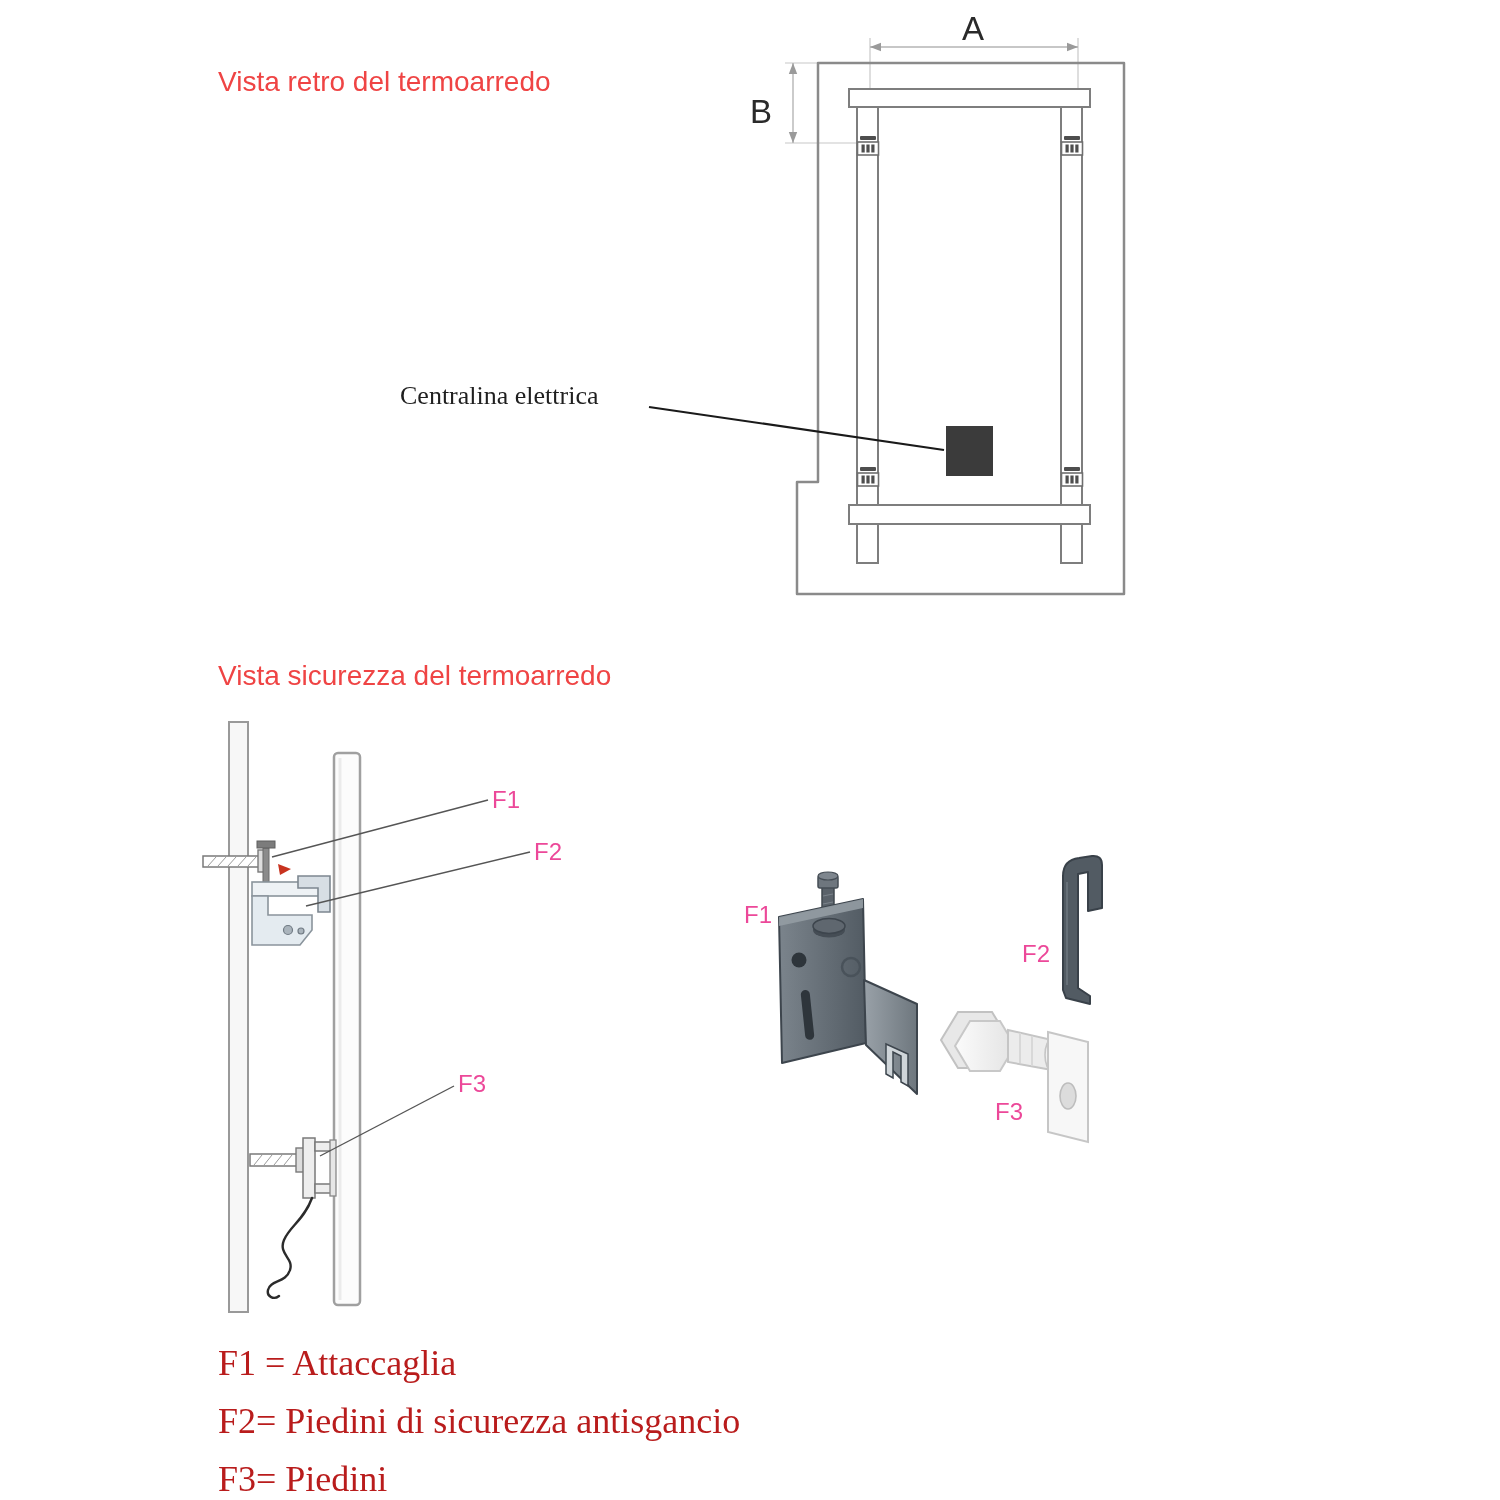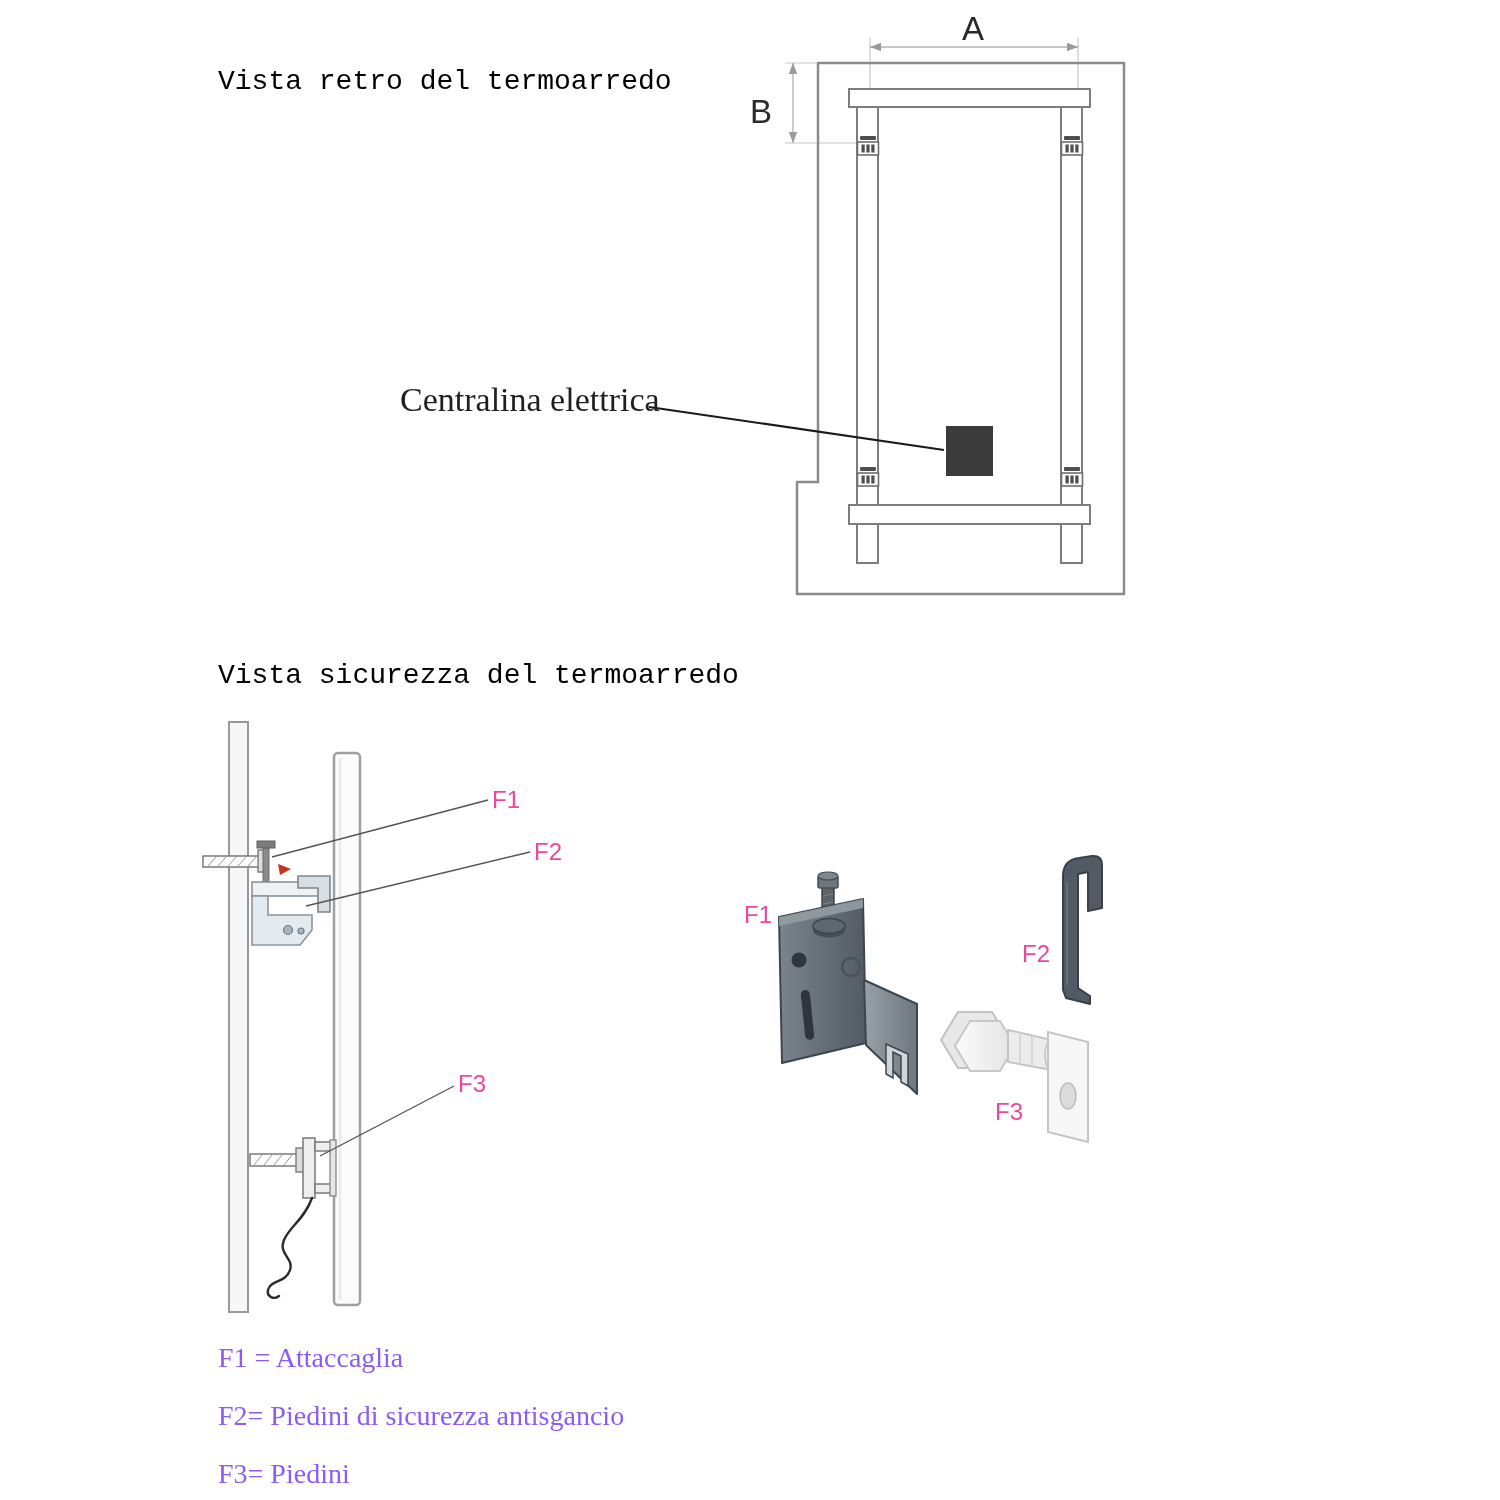--- a/index.html
+++ b/index.html
@@ -1,20 +1,20 @@
 <!DOCTYPE html>
 <html><head>
 <meta charset="utf-8">
 <style>
   html,body{margin:0;padding:0;background:#ffffff;}
   body{width:1500px;height:1500px;position:relative;font-family:"Liberation Serif",serif;overflow:hidden;}
   .label{position:absolute;color:#1f1f1f;white-space:nowrap;}
-  .serif-title{font-family:Liberation Mono, monospace;font-size:28px;color:#000000;}
-  .serif-small{font-family:"Liberation Serif",serif;font-size:34px;color:#1f1f1f;}
-  .legend-line{font-family:"Liberation Serif",serif;font-size:28px;color:#8b5cf6;}
+  .serif-title{font-family:Liberation Sans, sans-serif;font-size:28px;color:#ef4444;}
+  .serif-small{font-family:"Liberation Serif",serif;font-size:26px;color:#1f1f1f;}
+  .legend-line{font-family:"Liberation Serif",serif;font-size:36px;color:#b91c1c;}
   .dim-label{font-family:"Liberation Sans",sans-serif;font-size:33px;color:#2a2a2a;}
   .f-label{font-family:"Liberation Sans",sans-serif;font-size:24px;color:#ec4899;}
   svg{position:absolute;left:0;top:0;}
 </style>
 </head>
 <body>
 
 <svg width="1500" height="1500" viewBox="0 0 1500 1500">
   <defs>
     <linearGradient id="gm1" x1="0" y1="0" x2="1" y2="0">

